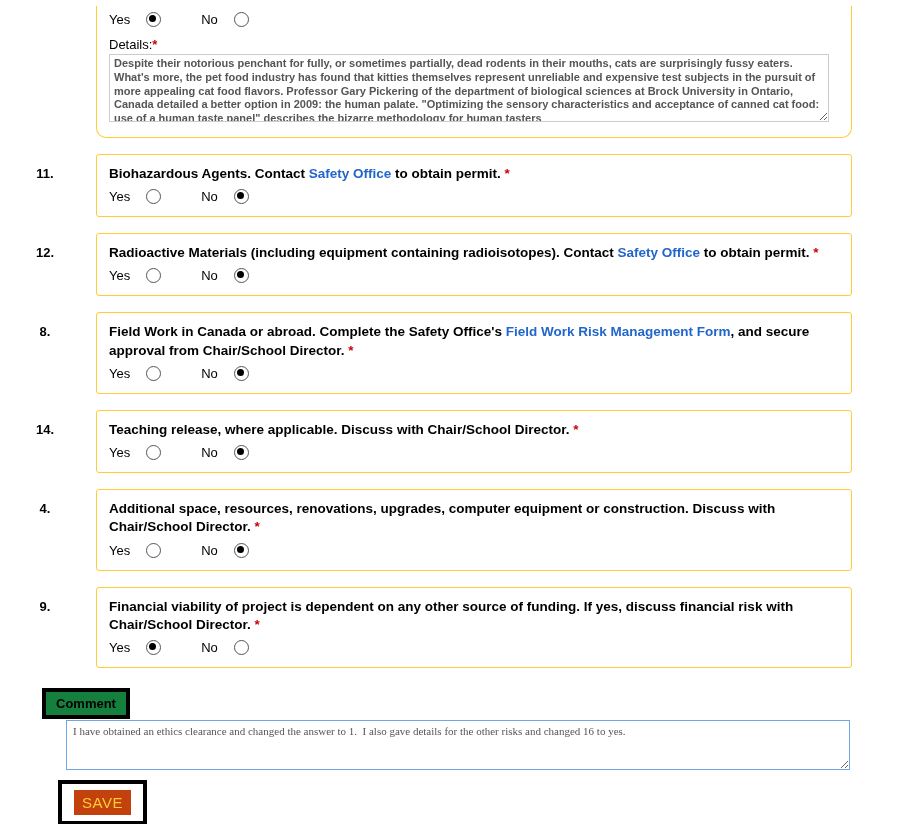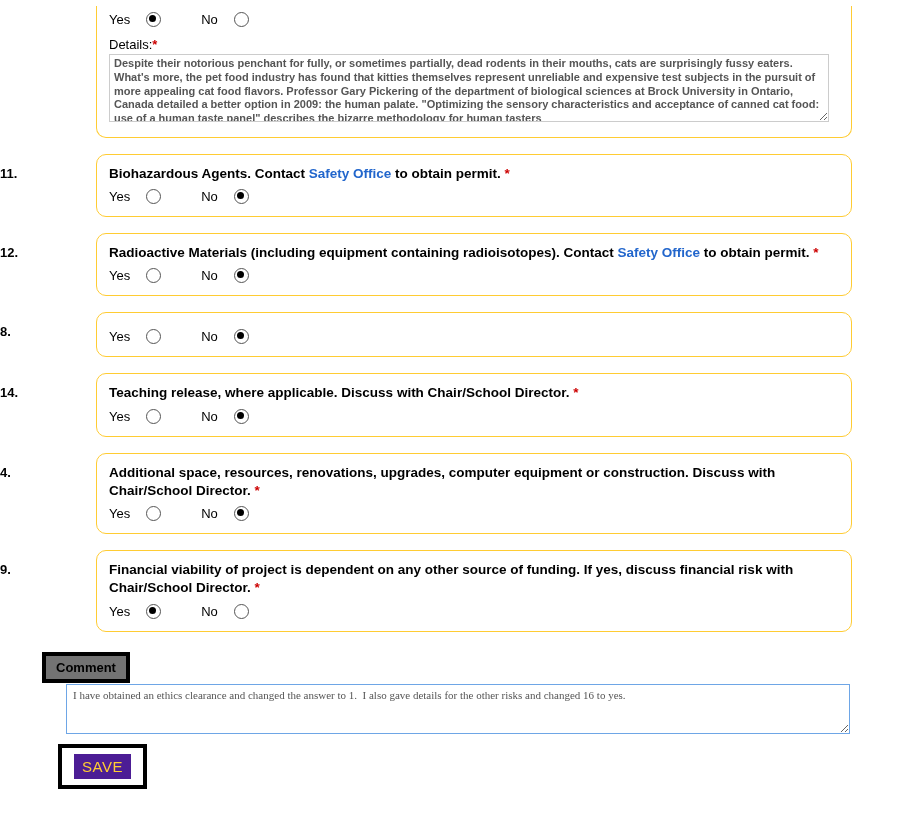--- a/index.html
+++ b/index.html
@@ -16,30 +16,30 @@
     position: relative;
     padding-top: 0;
   }
   .row {
     display: flex;
     align-items: flex-start;
     margin: 6px 0;
   }
   .num {
     width: 90px;
-    text-align: left;
+    text-align: center;
     font-weight: bold;
     font-size: 13px;
     padding-right: 6px;
     padding-top: 12px;
   }
   .qbox {
     flex: 1;
     border: 1px solid #ffcc33;
-    border-radius: 10px;
+    border-radius: 3px;
     padding: 10px 12px 12px 12px;
     margin-right: 45px;
     margin-bottom: 10px;
   }
   .qbox-first {
     flex: 1;
     border: 1px solid #ffcc33;
     border-top: none;
     border-radius: 0 0 10px 10px;
     padding: 0 12px 12px 12px;
@@ -81,21 +81,21 @@
   .comment-wrap {
     margin: 10px 0 0 60px;
     width: 790px;
   }
   .comment-label-box {
     display: inline-block;
     border: 4px solid #000;
     padding: 4px 10px 4px 10px;
     font-weight: bold;
     font-size: 13px;
-    background: #737373;
+    background: #15803d;
     margin-left: -18px;
     margin-bottom: -1px;
   }
   textarea.comment {
     width: 770px;
     height: 40px;
     border: 1px solid #6ea6e6;
     font-family: Liberation Serif, serif;
     font-size: 11px;
     color: #555;
@@ -106,21 +106,21 @@
     margin-top: 2px;
     margin-left: 6px;
   }
   .save-wrap {
     margin: 10px 0 0 58px;
     display: inline-block;
     border: 4px solid #000;
     padding: 6px 12px;
   }
   .save-btn {
-    background: #4c1d95;
+    background: #c2410c;
     color: #ffcc33;
     border: none;
     font-family: Verdana, Arial, sans-serif;
     font-size: 15px;
     padding: 4px 8px;
     cursor: pointer;
     letter-spacing: 0.5px;
   }
   .radio {
     width: 13px; height: 13px; border: 1px solid #555; border-radius: 50%;
@@ -179,20 +179,21 @@
             <span class="radio"></span>
             <span style="width: 8px;"></span>
             <span>No</span>
             <span class="radio checked"></span>
           </div>
         </div>
       </div>
       <div class="row">
         <div class="num">8.</div>
         <div class="qbox">
+          <div class="qtext">Field Work in Canada or abroad. Complete the Safety Office's <span class="link">Field Work Risk Management Form</span>, and secure approval from Chair/School Director. <span class="req">*</span></div>
           <div class="yn">
             <span>Yes</span>
             <span class="radio"></span>
             <span style="width: 8px;"></span>
             <span>No</span>
             <span class="radio checked"></span>
           </div>
         </div>
       </div>
       <div class="row">

